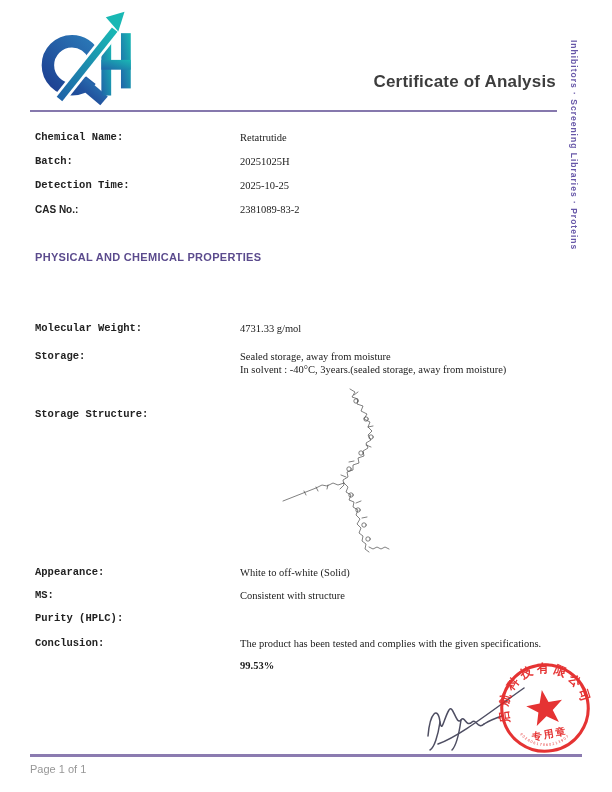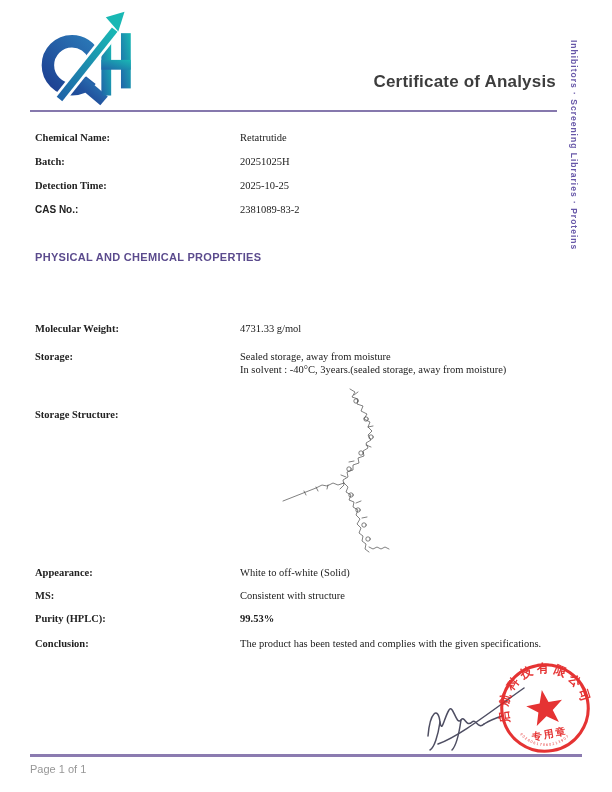--- a/index.html
+++ b/index.html
@@ -10,25 +10,25 @@
   .title{position:absolute;right:56px;top:48px;font-size:17px;font-weight:bold;color:#3d3d3d;
          letter-spacing:.2px;margin-top:24px;}
   .hr-top{position:absolute;left:30px;top:110px;width:527px;height:2px;background:#8678ad;}
   .hr-bottom{position:absolute;left:30px;top:754px;width:552px;height:2.5px;background:#8b7bb0;}
   .sidebar-vert{position:absolute;left:569px;top:40px;height:220px;
       writing-mode:vertical-rl;font-size:8.5px;font-weight:bold;color:#6757a8;letter-spacing:1px;
       white-space:nowrap;}
   
   .row{position:absolute;left:35px;width:550px;font-size:10.5px;line-height:13px;}
   .lbl{display:inline-block;width:205px;font-weight:bold;color:#222;vertical-align:top;}
-  .lbl.serif{font-family:Liberation Serif, serif;}
+  .lbl.serif{font-family:Liberation Mono, monospace;}
   .lbl.sans{font-family:"Liberation Sans",sans-serif;font-size:10px;}
   .val{display:inline-block;font-family:"Liberation Serif",serif;color:#1a1a1a;vertical-align:top;
        max-width:340px;}
-  .val.bold{font-weight:bold;}
+  .val.bold{font-weight:bold;margin-top:47px;}
   .section-head{position:absolute;left:35px;top:251px;font-size:11px;font-weight:bold;
        color:#5b4b8d;letter-spacing:.3px;}
   .storage-l2{display:block;}
   
   .structure{position:absolute;left:278px;top:383px;width:150px;height:175px;}
   
   .signature{position:absolute;left:420px;top:678px;width:115px;height:75px;}
   .stamp{position:absolute;left:497px;top:660px;width:96px;height:96px;opacity:.92;}
   .footer-page{position:absolute;left:30px;top:763px;font-size:11px;color:#979797;}
 </style>

